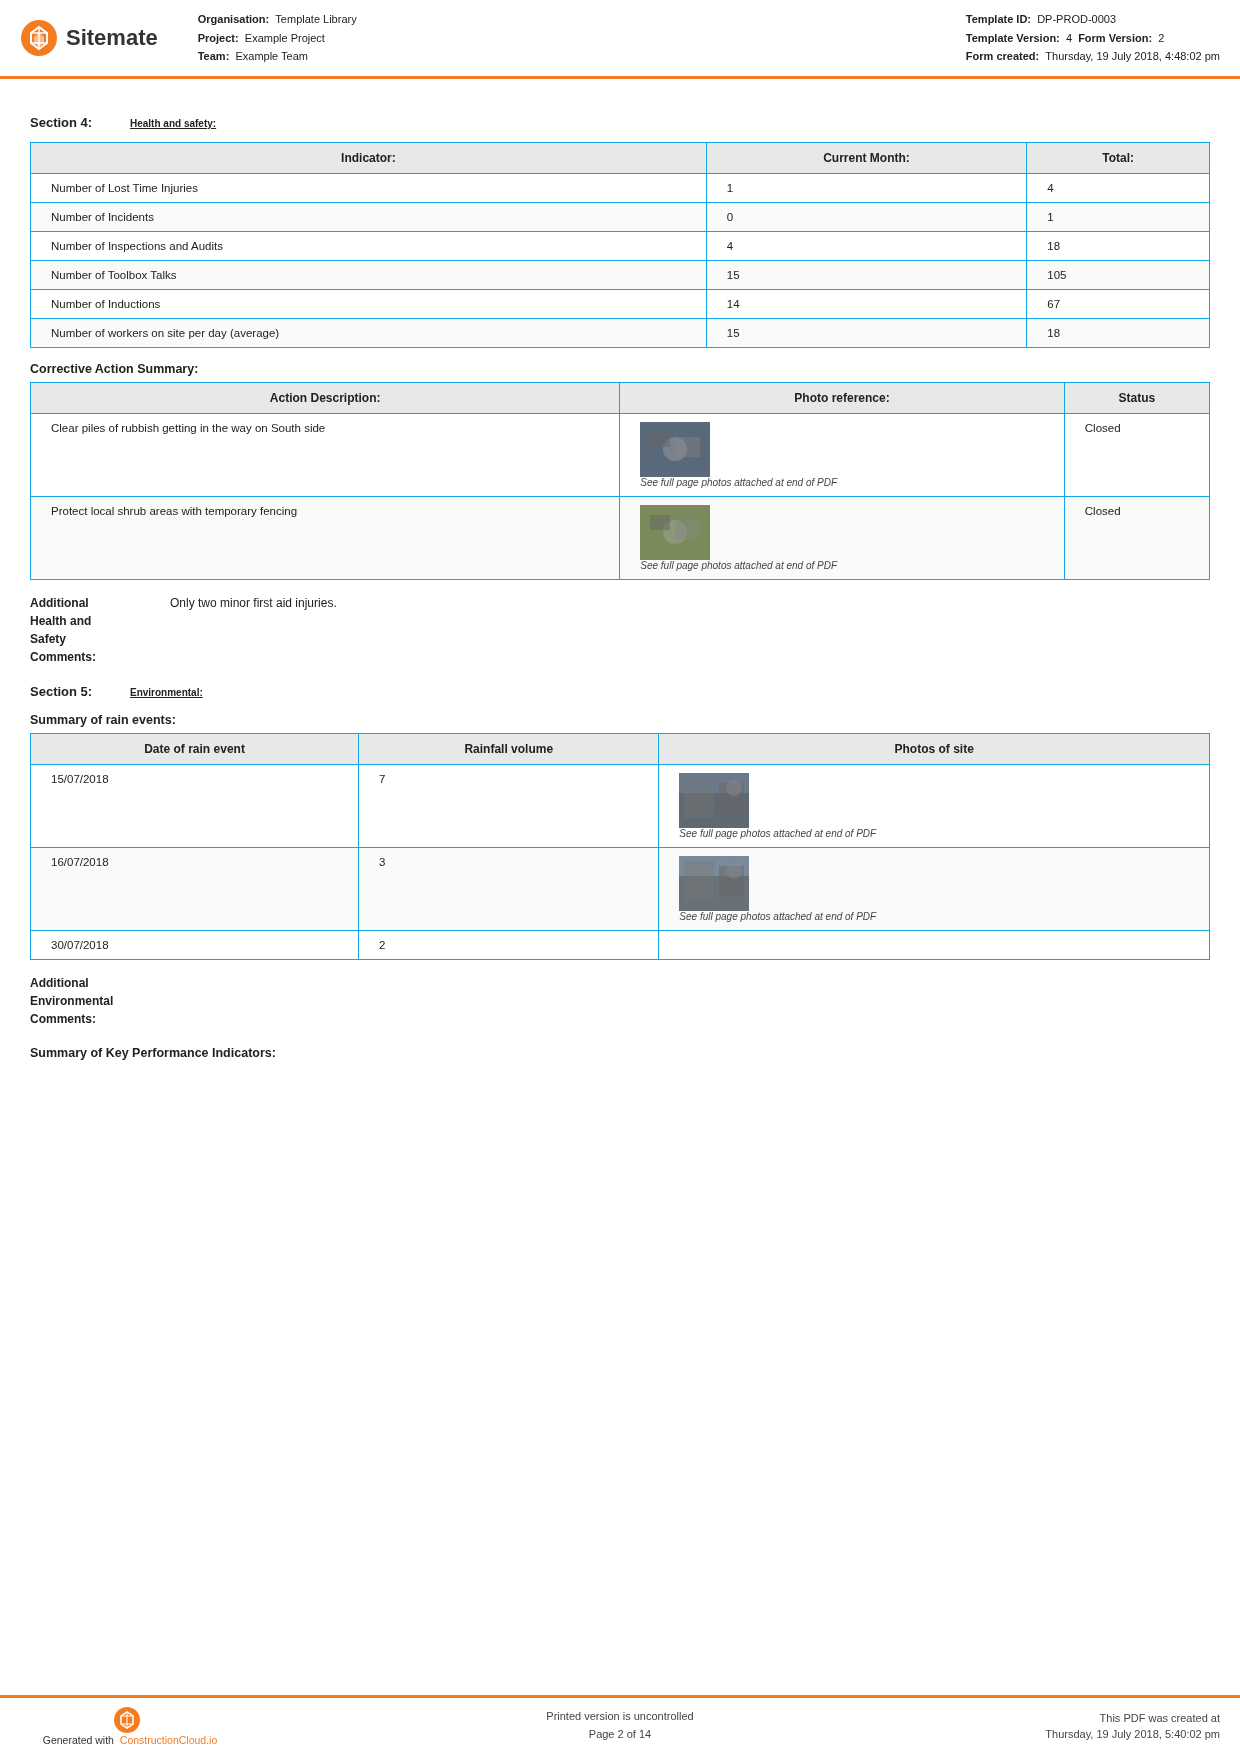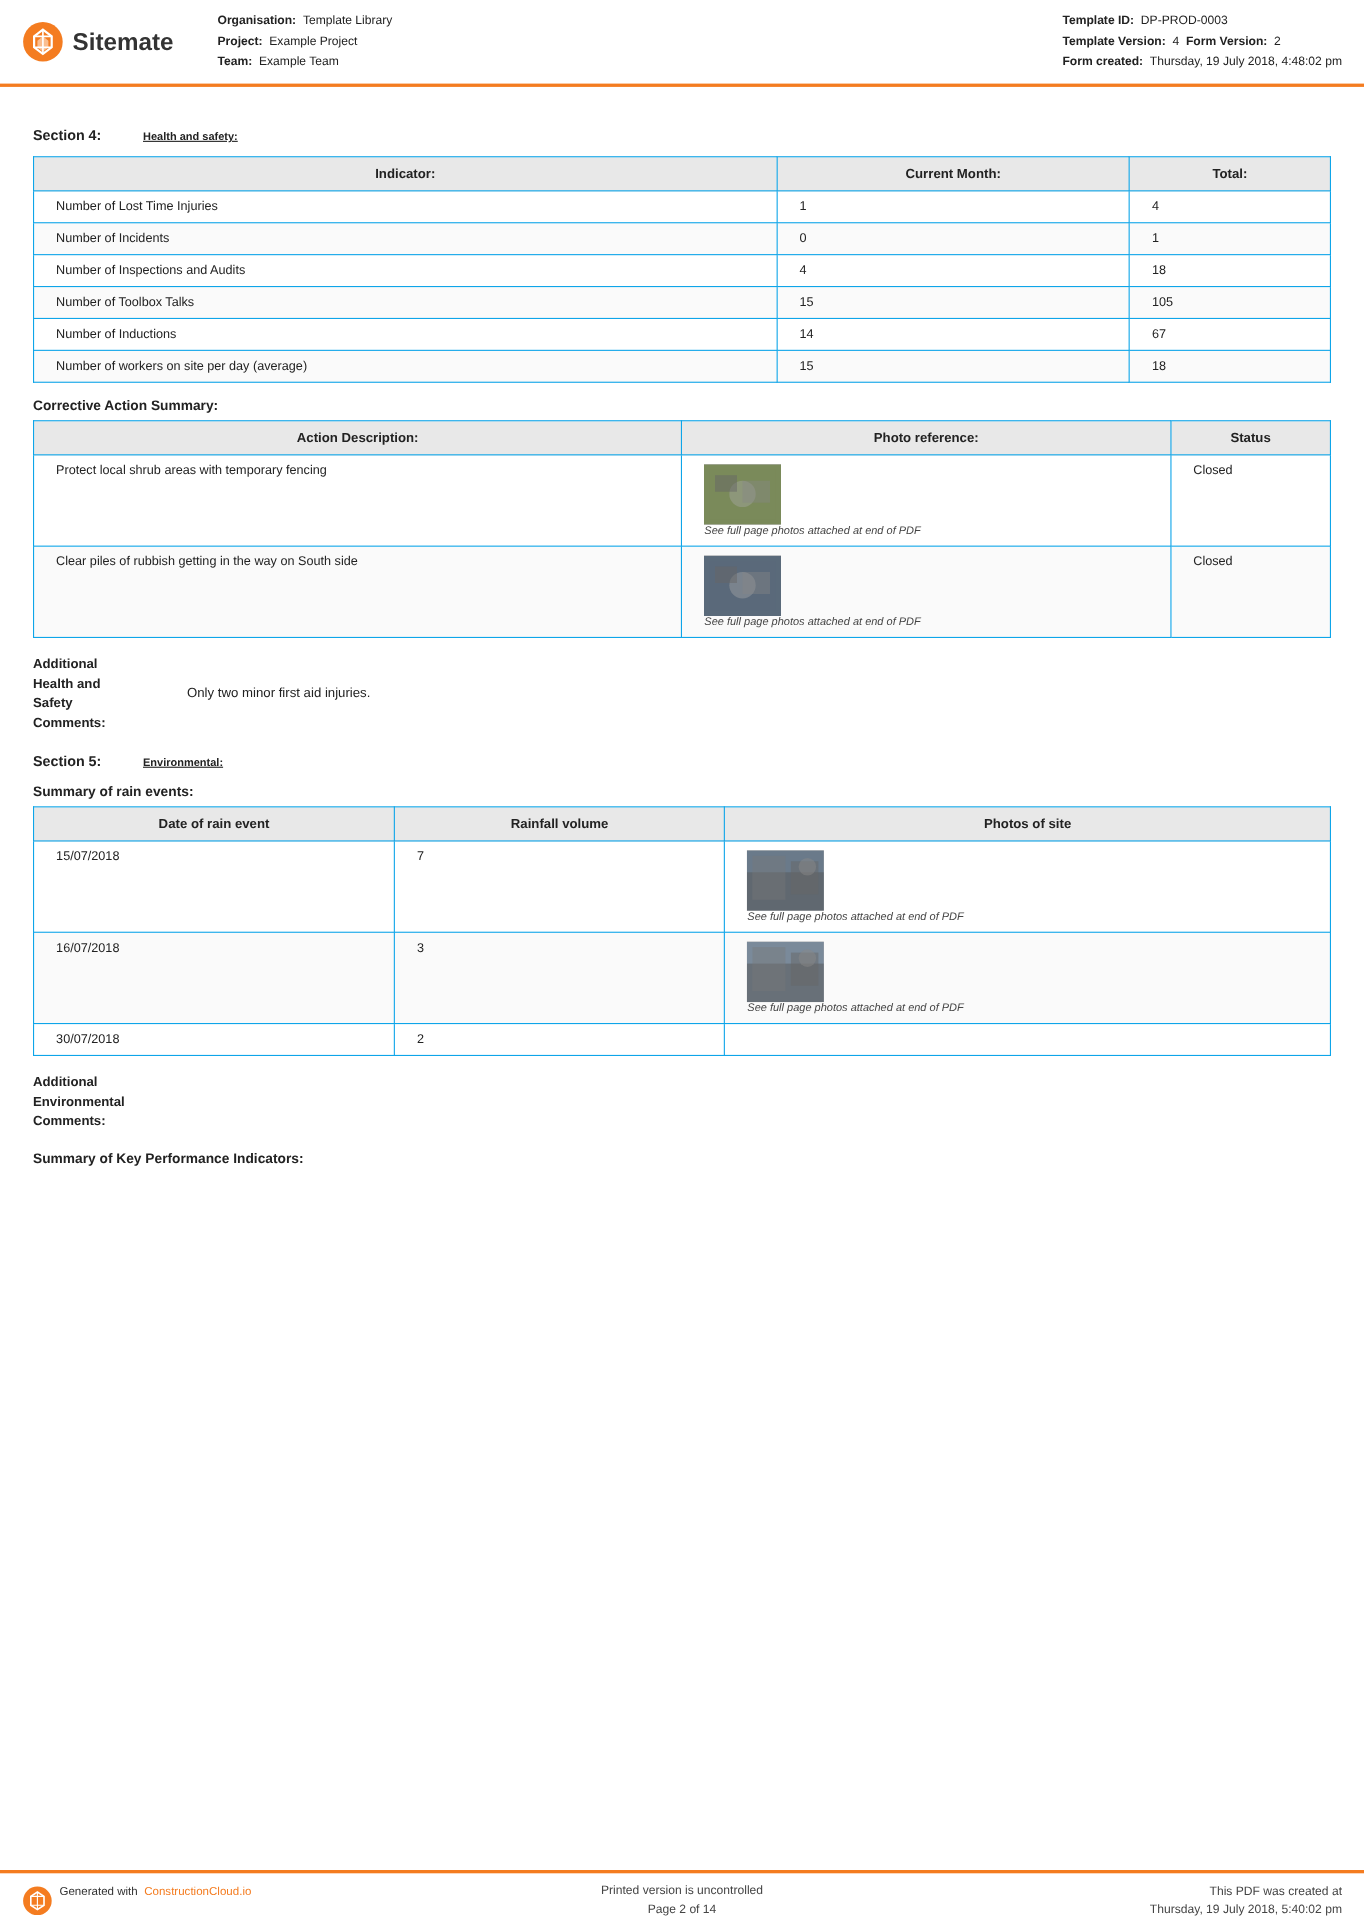--- a/index.html
+++ b/index.html
@@ -112,21 +112,20 @@
     .photo-caption {
       font-size: 10px;
       color: #444;
       font-style: italic;
     }
 
     
     .comments-block {
       display: flex;
       margin: 10px 0 18px 0;
-      align-items: center;
     }
     .comments-label {
       font-weight: bold;
       font-size: 12px;
       min-width: 140px;
       line-height: 1.5;
     }
     .comments-text {
       font-size: 12px;
       line-height: 1.5;
@@ -141,21 +140,23 @@
       right: 0;
       border-top: 3px solid #f47c20;
       display: flex;
       align-items: center;
       padding: 8px 20px;
       font-size: 11px;
       background: #fff;
     }
     .footer-logo {
       display: flex;
+      align-items: center;
       min-width: 220px;
+      flex-direction: column;
     }
     .footer-logo-icon {
       width: 28px;
       height: 28px;
       margin-right: 6px;
     }
     .footer-generated {
       font-size: 10.5px;
       color: #333;
     }
@@ -295,42 +296,42 @@
   <table>
     <thead>
       <tr>
         <th>Action Description:</th>
         <th>Photo reference:</th>
         <th>Status</th>
       </tr>
     </thead>
     <tbody id="ca-tbody">
     <tr>
-      <td>Protect local shrub areas with temporary fencing</td>
+      <td>Clear piles of rubbish getting in the way on South side</td>
       <td>
         <div class="photo-cell">
           <div class="photo-sim"><svg width="70" height="55" xmlns="http://www.w3.org/2000/svg">
-      <rect width="70" height="55" fill="#7a8a5a"></rect>
-      <rect x="5" y="5" width="60" height="45" fill="#7a8a5a" opacity="0.7"></rect>
+      <rect width="70" height="55" fill="#5a6a7a"></rect>
+      <rect x="5" y="5" width="60" height="45" fill="#5a6a7a" opacity="0.7"></rect>
       <circle cx="35" cy="27" r="12" fill="#aaa" opacity="0.4"></circle>
       <rect x="10" y="10" width="20" height="15" fill="#666" opacity="0.5"></rect>
       <rect x="35" y="15" width="25" height="20" fill="#888" opacity="0.4"></rect>
     </svg></div>
           <span class="photo-caption">See full page photos attached at end of PDF</span>
         </div>
       </td>
       <td>Closed</td>
     </tr>
         <tr>
-      <td>Clear piles of rubbish getting in the way on South side</td>
+      <td>Protect local shrub areas with temporary fencing</td>
       <td>
         <div class="photo-cell">
           <div class="photo-sim"><svg width="70" height="55" xmlns="http://www.w3.org/2000/svg">
-      <rect width="70" height="55" fill="#5a6a7a"></rect>
-      <rect x="5" y="5" width="60" height="45" fill="#5a6a7a" opacity="0.7"></rect>
+      <rect width="70" height="55" fill="#7a8a5a"></rect>
+      <rect x="5" y="5" width="60" height="45" fill="#7a8a5a" opacity="0.7"></rect>
       <circle cx="35" cy="27" r="12" fill="#aaa" opacity="0.4"></circle>
       <rect x="10" y="10" width="20" height="15" fill="#666" opacity="0.5"></rect>
       <rect x="35" y="15" width="25" height="20" fill="#888" opacity="0.4"></rect>
     </svg></div>
           <span class="photo-caption">See full page photos attached at end of PDF</span>
         </div>
       </td>
       <td>Closed</td>
     </tr>
       </tbody>

